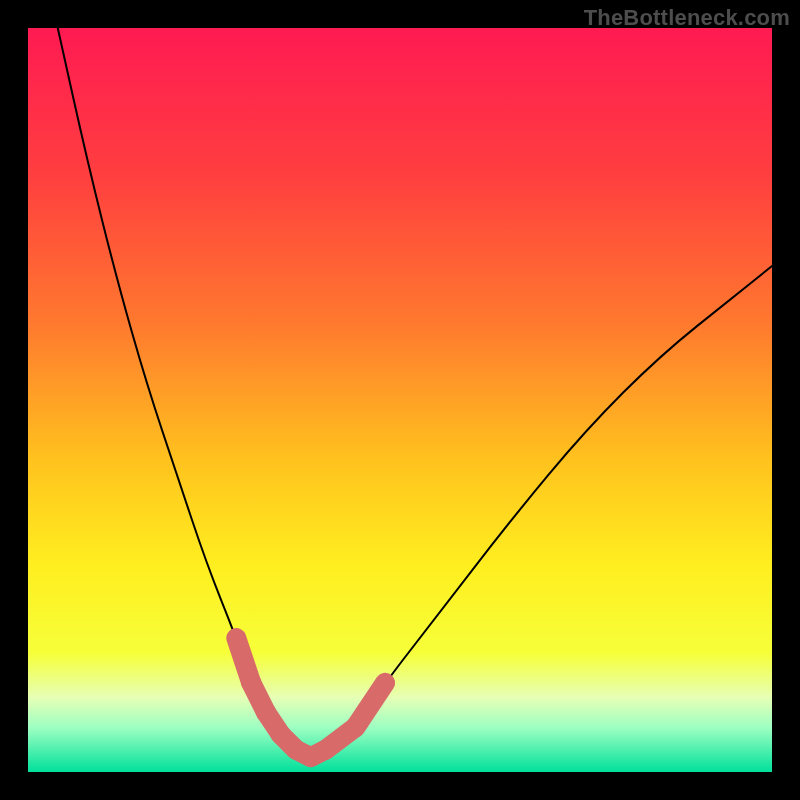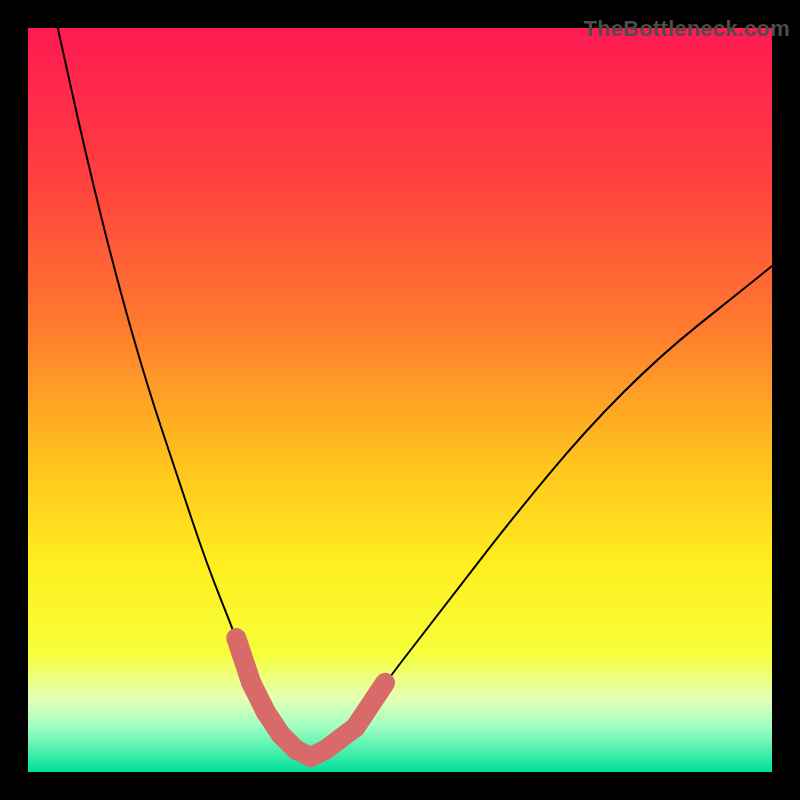--- a/index.html
+++ b/index.html
@@ -22,21 +22,21 @@
   .plot {
     position: absolute;
     left: 28px;
     top: 28px;
     width: 744px;
     height: 744px;
     
   }
   .watermark {
     position: absolute;
-    top: 16px;
+    top: 5px;
     right: 10px;
     color: #4d4d4d;
     font-size: 22px;
     font-weight: bold;
     letter-spacing: 0.2px;
     user-select: none;
   }
   svg.curve {
     position: absolute;
     left: 28px;

